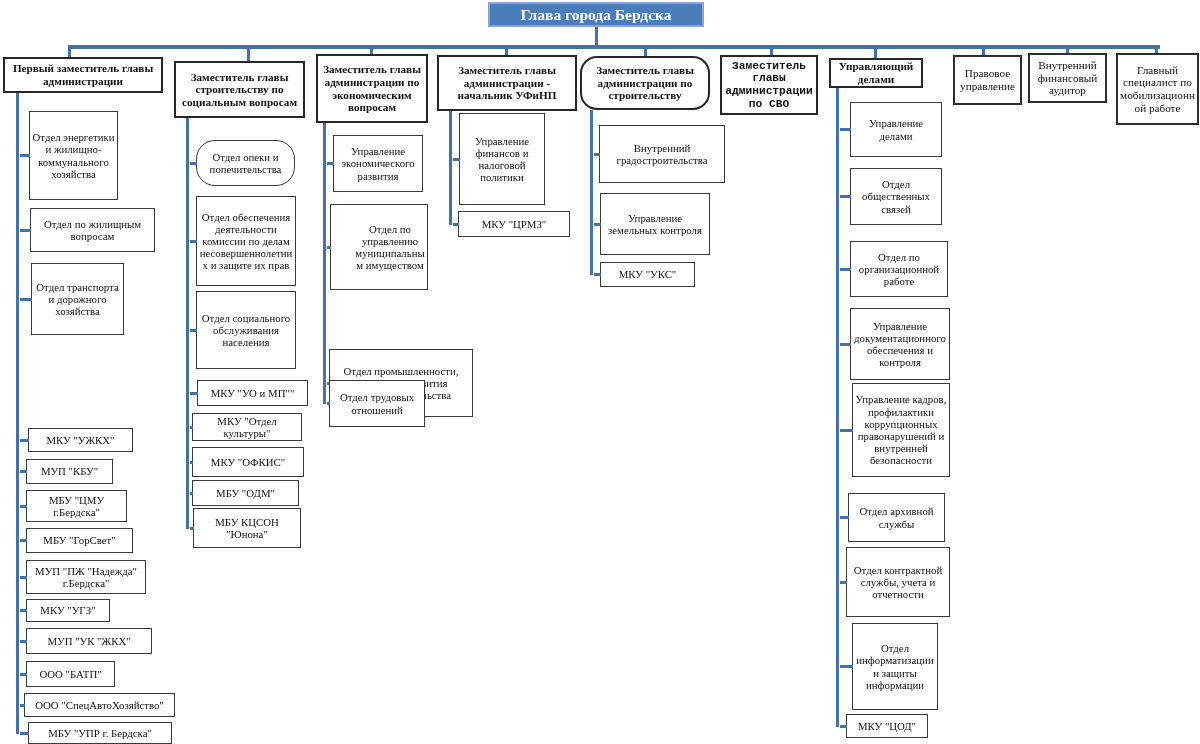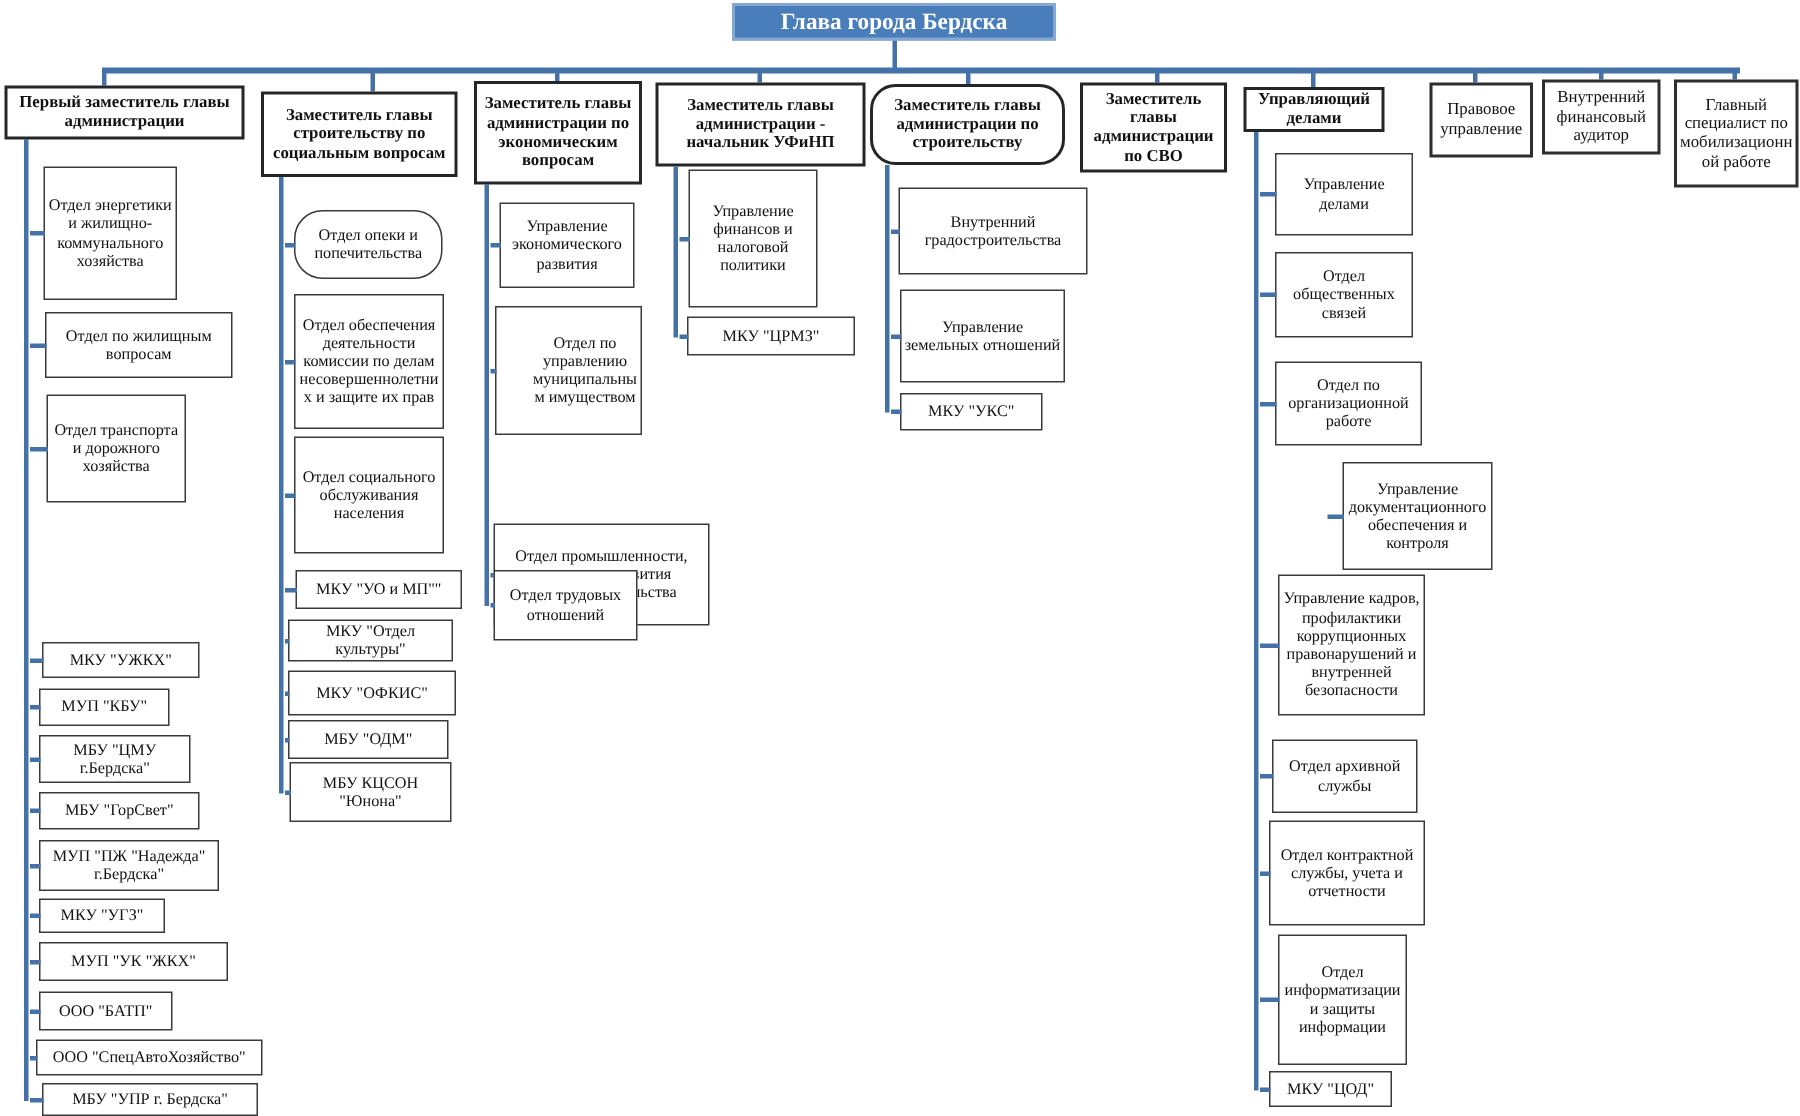--- a/index.html
+++ b/index.html
@@ -85,30 +85,30 @@
   <div class="box un" style="left:330px;top:204px;width:98px;height:86px;padding-left:24px;--stub:4px;">Отдел по управлению муниципальным имуществом</div>
   <div class="box un" style="left:329px;top:305px;width:144px;height:68px;margin-top:44px;--stub:3px;">Отдел промышленности, торговли и развития предпринимательства</div>
   <div class="box un" style="left:329px;top:380px;width:96px;height:47px;--stub:3px;">Отдел трудовых отношений</div>
 
   <div class="box hd" style="left:437px;top:55px;width:140px;height:56px;">Заместитель главы администрации - начальник УФиНП</div>
   <div class="box un" style="left:459px;top:113px;width:86px;height:92px;--stub:7px;">Управление финансов и налоговой политики</div>
   <div class="box un" style="left:458px;top:211px;width:112px;height:26px;--stub:6px;">МКУ "ЦРМЗ"</div>
 
   <div class="box hd" style="left:580px;top:56px;width:130px;height:54px;border-radius:17px;">Заместитель главы администрации по строительству</div>
   <div class="box un" style="left:599px;top:125px;width:126px;height:58px;--stub:6px;">Внутренний градостроительства</div>
-  <div class="box un" style="left:600px;top:193px;width:110px;height:62px;--stub:7px;">Управление земельных отношений</div>
+  <div class="box un" style="left:600px;top:193px;width:110px;height:62px;--stub:7px;">Управление земельных контроля</div>
   <div class="box un" style="left:600px;top:262px;width:95px;height:25px;--stub:7px;">МКУ "УКС"</div>
 
-  <div class="box hd" style="left:720px;top:55px;width:98px;height:60px;">Заместитель главы администрации по СВО</div>
+  <div class="box hd" style="left:720px;top:55px;width:98px;height:60px;font-family:Liberation Mono, monospace;">Заместитель главы администрации по СВО</div>
 
   <div class="box hd" style="left:829px;top:58px;width:94px;height:30px;">Управляющий делами</div>
   <div class="box un" style="left:850px;top:102px;width:92px;height:55px;--stub:11px;">Управление делами</div>
   <div class="box un" style="left:850px;top:168px;width:92px;height:57px;--stub:11px;">Отдел общественных связей</div>
   <div class="box un" style="left:850px;top:241px;width:98px;height:56px;--stub:11px;">Отдел по организационной работе</div>
-  <div class="box un" style="left:850px;top:308px;width:100px;height:72px;margin-left:45px;--stub:11px;">Управление документационного обеспечения и контроля</div>
+  <div class="box un" style="left:850px;top:308px;width:100px;height:72px;--stub:11px;">Управление документационного обеспечения и контроля</div>
   <div class="box un" style="left:852px;top:383px;width:98px;height:94px;--stub:13px;">Управление кадров, профилактики коррупционных правонарушений и внутренней безопасности</div>
   <div class="box un" style="left:848px;top:493px;width:97px;height:49px;--stub:9px;">Отдел архивной службы</div>
   <div class="box un" style="left:846px;top:547px;width:104px;height:70px;--stub:7px;">Отдел контрактной службы, учета и отчетности</div>
   <div class="box un" style="left:852px;top:623px;width:86px;height:87px;--stub:13px;">Отдел информатизации и защиты информации</div>
   <div class="box un" style="left:846px;top:714px;width:82px;height:24px;--stub:7px;">МКУ "ЦОД"</div>
 
   <div class="box hd2" style="left:953px;top:55px;width:69px;height:50px;">Правовое управление</div>
 
   <div class="box hd2" style="left:1028px;top:53px;width:79px;height:50px;">Внутренний финансовый аудитор</div>
 

